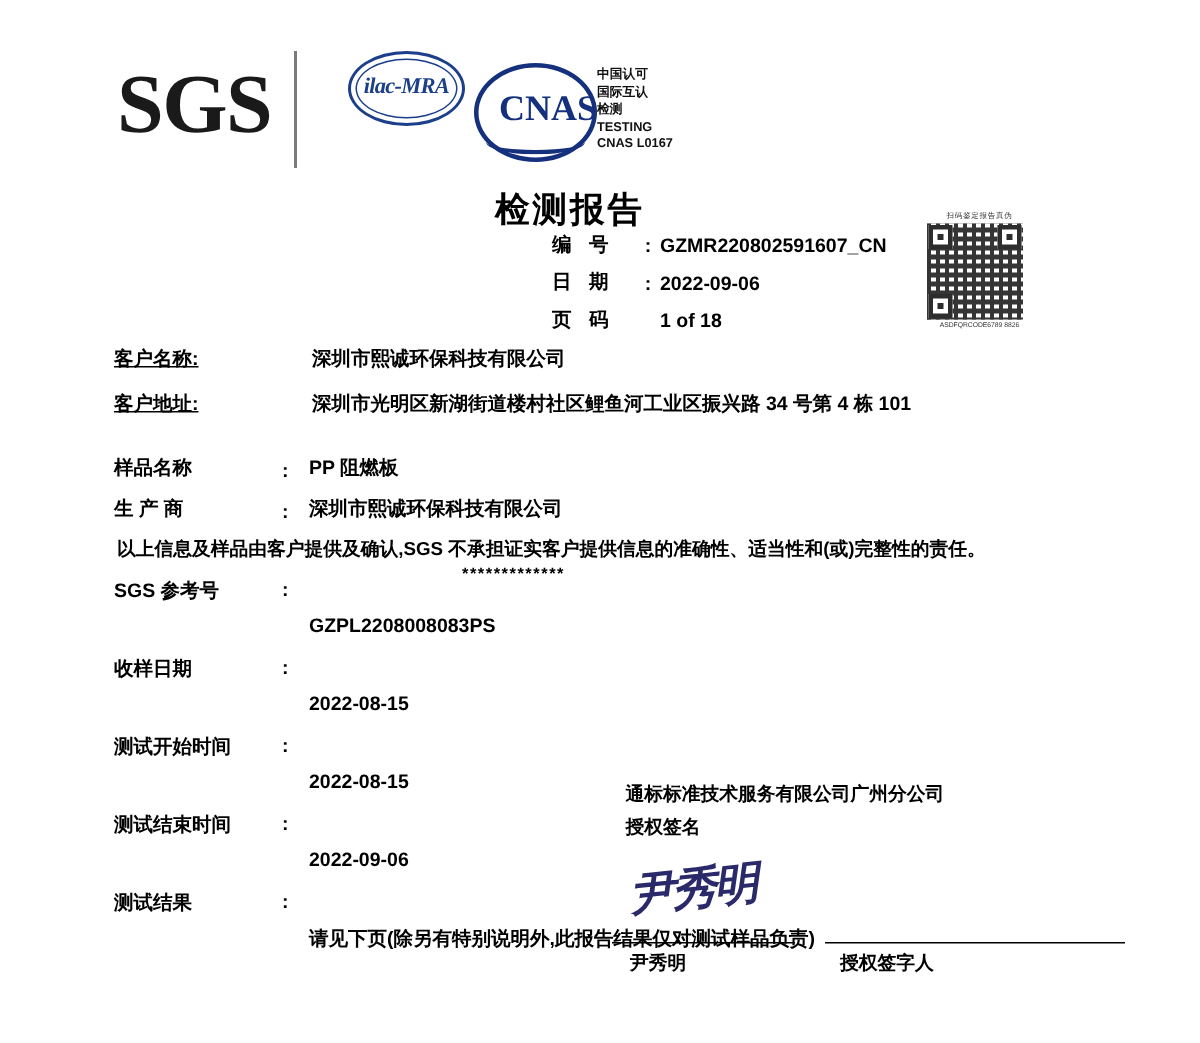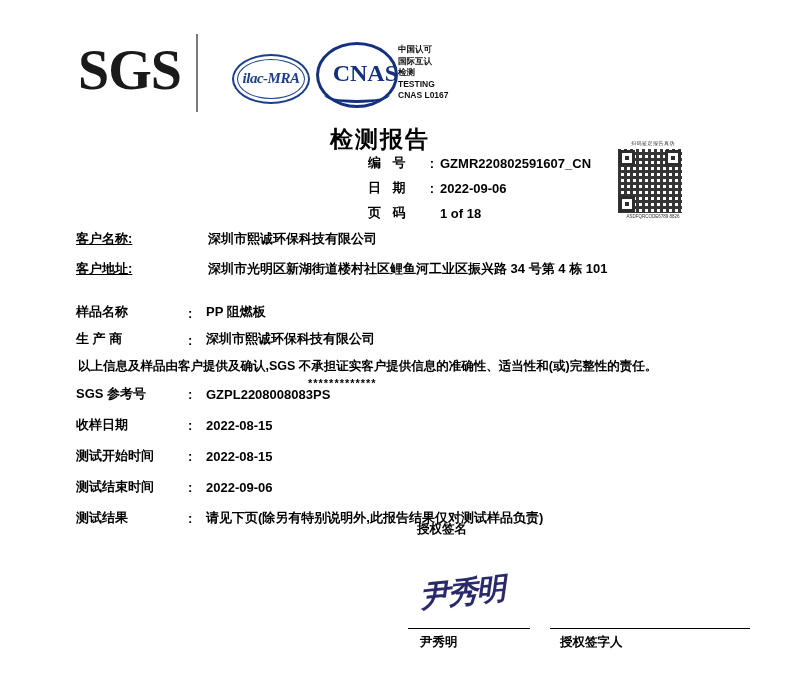--- a/index.html
+++ b/index.html
@@ -46,21 +46,21 @@
     top: 16px;
     width: 2px;
     height: 78px;
     background: #7b7b7b;
   }
 
   
   .ilac {
     position: absolute;
     left: 232px;
-    top: 36px;
+    top: 16px;
     width: 78px;
     height: 50px;
   }
   .ilac .ring {
     position: absolute;
     left: 0; top: 0;
     width: 78px; height: 50px;
     border: 2px solid #1b3f8b;
     border-radius: 50%;
     box-sizing: border-box;
@@ -297,34 +297,35 @@
   
   .refs {
     position: absolute;
     left: 76px;
     top: 385px;
     width: 700px;
     font-size: 13px;
   }
   .ref-row {
     display: flex;
-    align-items: center;
+    align-items: flex-start;
     margin-bottom: 13px;
   }
   .ref-label {
     width: 112px;
     font-weight: bold;
     white-space: nowrap;
   }
   .ref-colon {
     width: 18px;
     font-weight: bold;
   }
   .ref-value {
     font-weight: bold;
+    margin-top: 24px;
   }
 
   
   .sign {
     position: absolute;
     left: 417px;
     top: 521px;
     width: 340px;
     font-size: 12.5px;
     font-weight: bold;
@@ -493,20 +494,21 @@
       <span class="ref-value">2022-09-06</span>
     </div>
     <div class="ref-row">
       <span class="ref-label">测试结果</span>
       <span class="ref-colon">:</span>
       <span class="ref-value">请见下页(除另有特别说明外,此报告结果仅对测试样品负责)</span>
     </div>
   </div>
 
   <div class="sign">
+    <div class="sign-line">通标标准技术服务有限公司广州分公司</div>
     <div class="sign-line">授权签名</div>
   </div>
 
   <div class="signature-img">尹秀明</div>
 
   <div class="sig-rules">
     <div class="r1"></div>
     <div class="r2"></div>
   </div>
 

